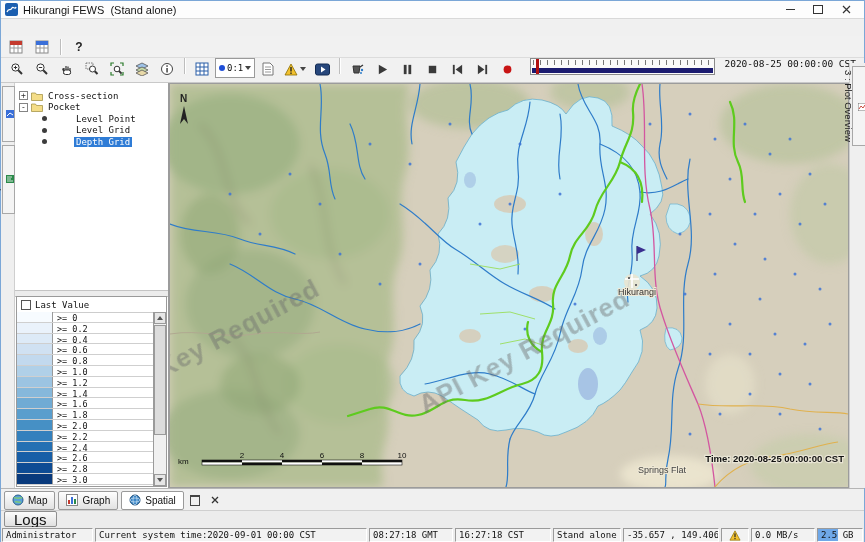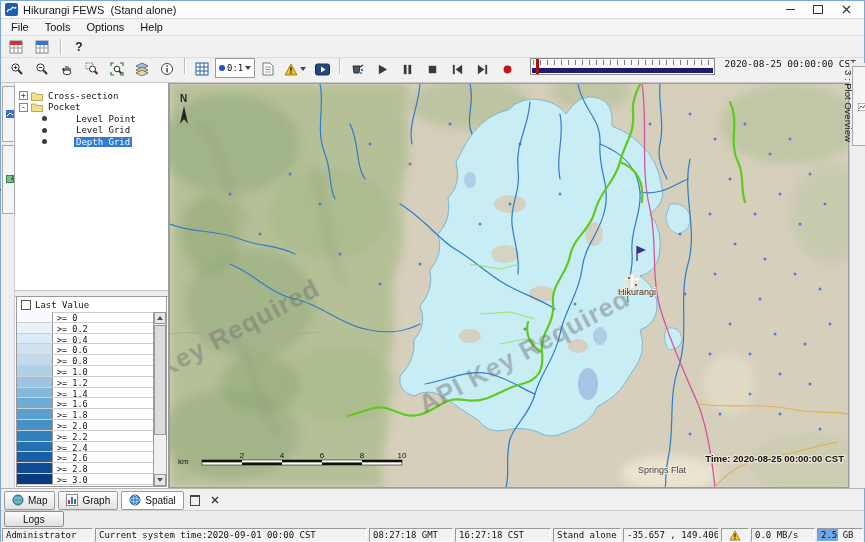--- a/index.html
+++ b/index.html
@@ -82,21 +82,21 @@
   
   .tabbar{top:487px;height:22px;background:#f0f0f0;border-top:1px solid #b5b5b5;display:flex;align-items:center;padding:1px 3px 0;gap:3px;}
   .btab{display:flex;align-items:center;gap:4px;border:1px solid #9a9a9a;background:linear-gradient(#fefefe,#e2e2e2);
         padding:0 7px;height:17px;font-size:10px;border-radius:2px;}
   .btab.active{background:#fff;}
   .pbtn{width:15px;height:15px;display:flex;align-items:center;justify-content:center;border:1px solid transparent;}
   .ico-float{width:8px;height:8px;border:1px solid #444;border-top-width:2px;display:block;}
 
   
   .logsrow{top:509px;height:17px;background:#ececec;border-top:1px solid #cfcfcf;display:flex;align-items:center;padding:0 3px;}
-  .logsbtn{border:1px solid #8f8f8f;background:linear-gradient(#fbfbfb,#e0e0e0);font-size:10px;padding:0 18px;height:14px;
+  .logsbtn{border:1px solid #8f8f8f;background:linear-gradient(#fbfbfb,#e0e0e0);font-size:15px;padding:0 9px;height:14px;
            display:flex;align-items:center;border-radius:2px;}
 
   
   .statusbar{top:526px;height:16px;background:#ececec;display:flex;gap:2px;padding:1px 1px;box-sizing:border-box;}
   .scell{border:1px solid;border-color:#9a9a9a #ffffff #ffffff #9a9a9a;font:9px "DejaVu Sans Mono",monospace;
          display:flex;align-items:center;padding:0 3px;box-sizing:border-box;white-space:nowrap;overflow:hidden;flex:none;background:#f2f2f2;}
   .memcell{background:linear-gradient(90deg,#6fa8e8 0,#6fa8e8 45%,#f4f4f4 45%);}
 </style>
 </head>
 <body>
@@ -117,26 +117,20 @@
           <span class="ico-max"></span>
         </span>
       <span class="winbtn">
         <svg width="9" height="9" viewBox="0 0 9 9">
             <path d="M1,1 L8,8 M8,1 L1,8" stroke="#333" stroke-width="1.2"></path>
           </svg>
       </span>
     </div>
   </div>
 
-  <div class="row menubar">
-    <span class="menuitem">File</span>
-    <span class="menuitem">Tools</span>
-    <span class="menuitem">Options</span>
-    <span class="menuitem">Help</span>
-  </div>
 
   <div class="row toolbar1">
     <span class="tbtn">
       <svg width="14" height="14" viewBox="0 0 14 14">
         <rect x="1" y="1" width="12" height="12" fill="#fff" stroke="#888"></rect>
         <rect x="1" y="1" width="12" height="4" fill="#c43a2e"></rect>
         <path d="M1,8 h12 M5,5 v8 M9,5 v8" stroke="#999" stroke-width="1" fill="none"></path>
       </svg>
     </span>
     <span class="tbtn">

